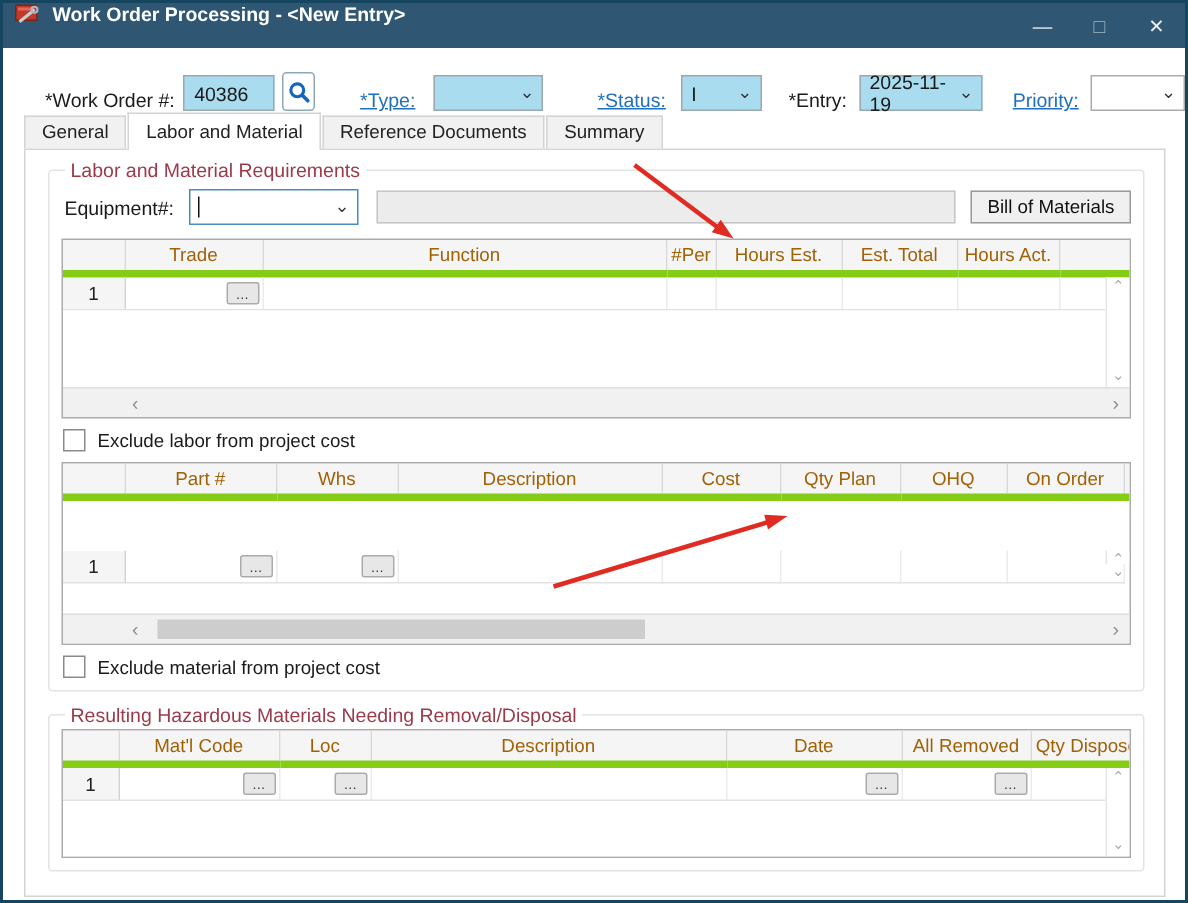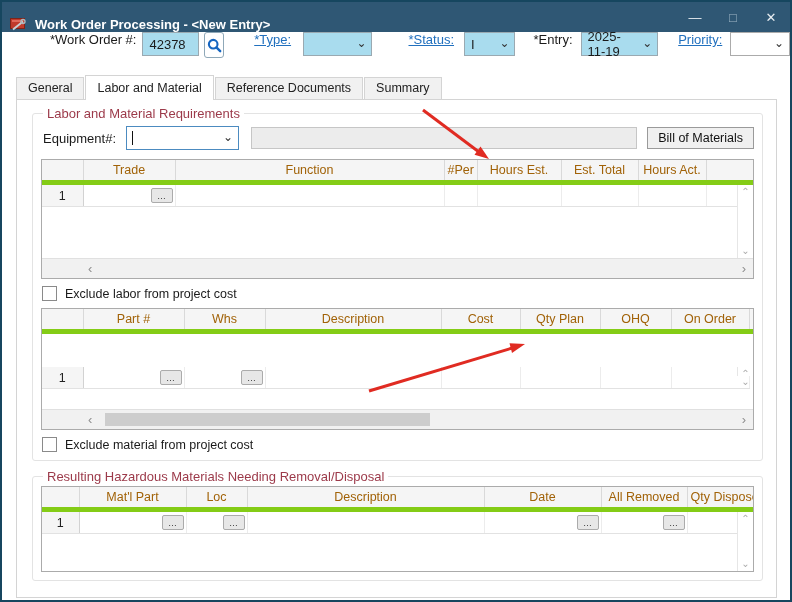--- a/index.html
+++ b/index.html
@@ -3,28 +3,28 @@
 <meta charset="utf-8">
 <style>
   html,body{margin:0;padding:0;background:#fff;}
   .window{
     width:792px;height:602px;box-sizing:border-box;
     border:2px solid #16465F;background:#fff;position:relative;
     font-family:"Liberation Sans",sans-serif;color:#1a1a1a;
     display:flex;flex-direction:column;overflow:hidden;
   }
   
-  .titlebar{flex:0 0 30px;background:#2F5774;display:flex;align-items:flex-end;padding:0 0 0 8px;}
+  .titlebar{flex:0 0 30px;background:#2F5774;display:flex;align-items:flex-start;padding:0 0 0 8px;}
   .app-icon{width:17px;height:15px;position:relative;margin-right:8px;flex:0 0 auto;}
   .title-text{color:#fff;font-size:13px;font-weight:600;flex:1;white-space:nowrap;}
   .win-btn{width:38px;height:30px;display:flex;align-items:center;justify-content:center;
     color:#E9EEF2;font-size:13px;cursor:default;}
   .win-btn.max{color:#9FB6C6;}
   
-  .fieldbar{flex:0 0 42px;display:flex;align-items:flex-start;padding-left:28px;font-size:13px;background:#fff;margin-left:20px;}
+  .fieldbar{flex:0 0 42px;display:flex;align-items:flex-end;padding-left:28px;font-size:13px;background:#fff;}
   .lbl{white-space:nowrap;}
   .lbl-link{color:#2170BE;text-decoration:underline;white-space:nowrap;cursor:pointer;}
   .tbox{height:20px;border:1px solid #9AA9B1;background:#A9DCEE;font-size:13px;
     padding:1px 6px;display:flex;align-items:center;box-sizing:content-box;}
   .dd{height:20px;border:1px solid #9AA9B1;background:#A9DCEE;position:relative;
     display:flex;align-items:center;padding:1px 20px 1px 6px;font-size:13px;}
   .dd.white{background:#fff;border-color:#ABABAB;}
   .chev{position:absolute;right:5px;top:50%;transform:translateY(-56%);font-size:12px;color:#333;line-height:1;}
   .search-btn{width:26px;height:24px;margin-left:5px;background:#fff;border:1px solid #8FA8B8;
     border-radius:3px;display:flex;align-items:center;justify-content:center;cursor:pointer;}
@@ -96,21 +96,21 @@
       </svg>
     </span>
     <span class="title-text">Work Order Processing - &lt;New Entry&gt;</span>
     <span class="win-btn">—</span>
     <span class="win-btn max">□</span>
     <span class="win-btn">✕</span>
   </div>
 
   <div class="fieldbar">
     <span class="lbl">*Work Order #:</span>
-    <span class="tbox" style="width:62px;margin-left:6px;">42378</span>
+    <span class="tbox" style="width:62px;margin-left:6px;">40386</span>
     <span class="search-btn">
       <svg width="15" height="15" viewBox="0 0 15 15">
         <circle cx="6.2" cy="6.2" r="4.3" fill="none" stroke="#1565C0" stroke-width="2.1"></circle>
         <line x1="9.4" y1="9.4" x2="13.2" y2="13.2" stroke="#1565C0" stroke-width="2.4" stroke-linecap="round"></line>
       </svg>
     </span>
     <span class="lbl-link" style="margin-left:30px;">*Type:</span>
     <span class="dd" style="width:60px;margin-left:12px;">
       <span></span>
       <span class="chev">⌄</span>
@@ -320,21 +320,21 @@
               <col style="width:107px">
               <col style="width:61px">
               <col style="width:237px">
               <col style="width:117px">
               <col style="width:86px">
               <col>
             </colgroup>
           <tbody>
               <tr>
             <th></th>
-            <th>Mat'l Part</th>
+            <th>Mat'l Code</th>
             <th>Loc</th>
             <th>Description</th>
             <th>Date</th>
             <th>All Removed</th>
             <th>Qty Disposed</th>
           </tr>
         </tbody>
           </table>
         <div class="gbody">
           <div class="gcol">

